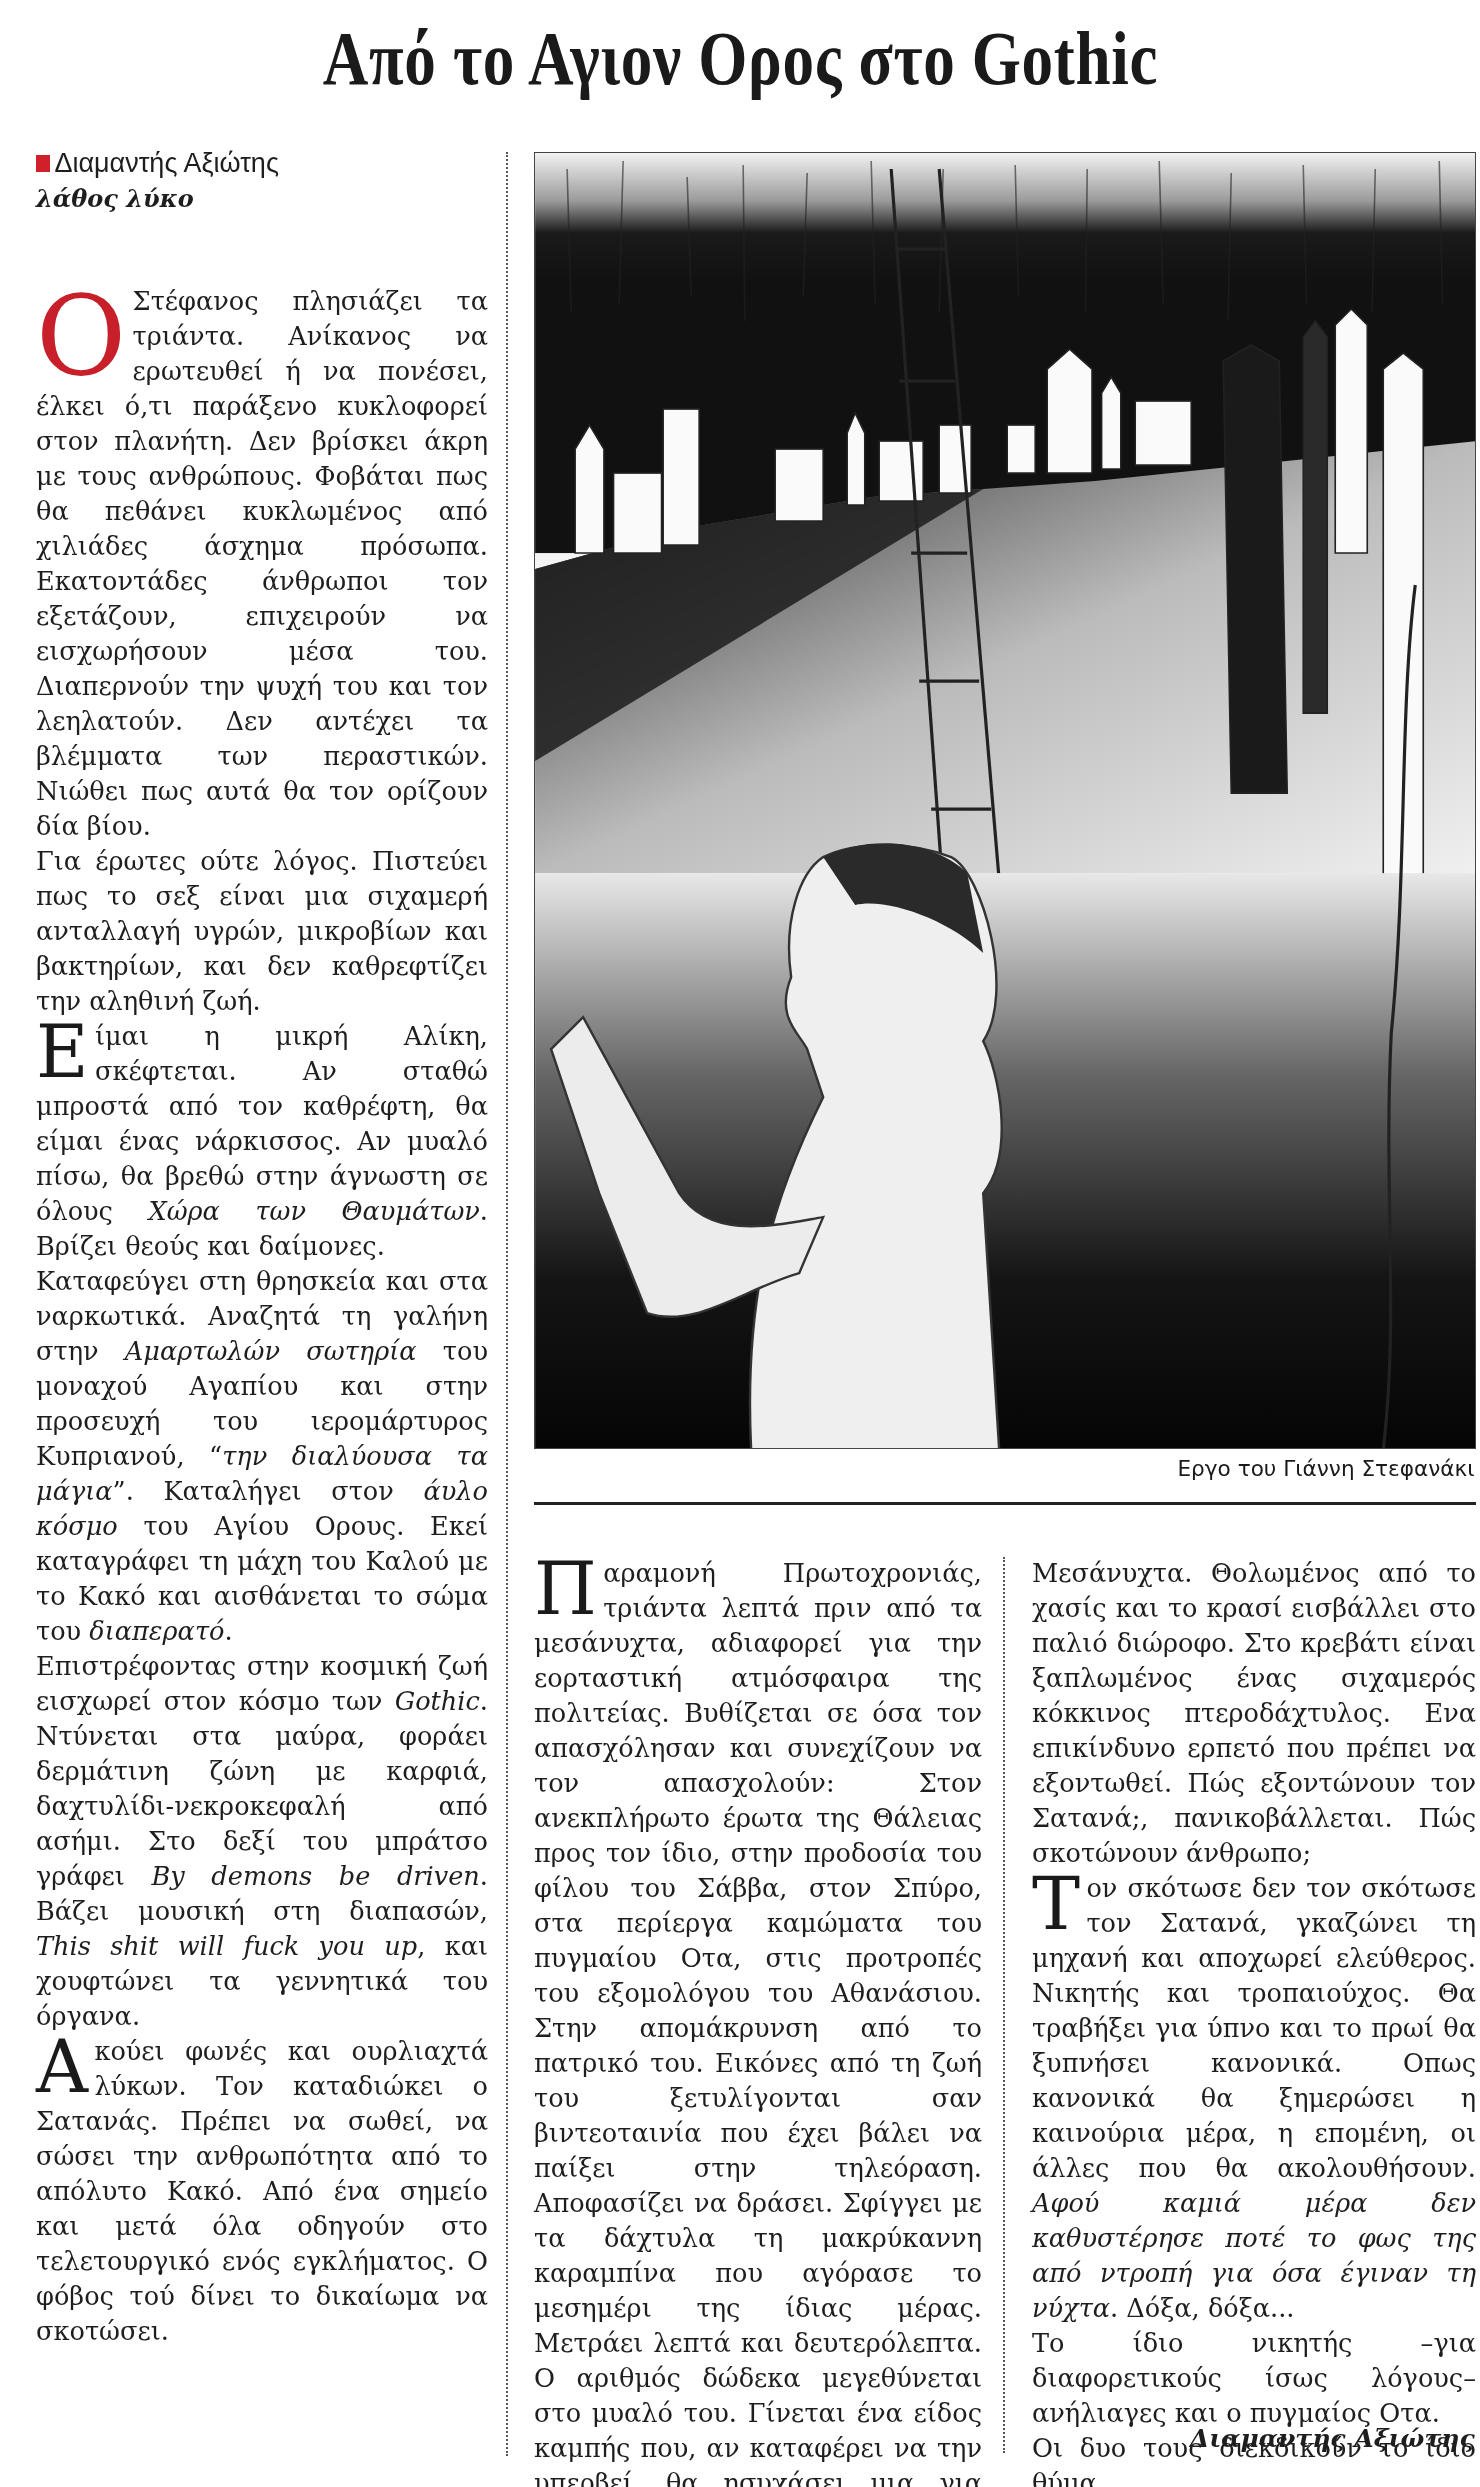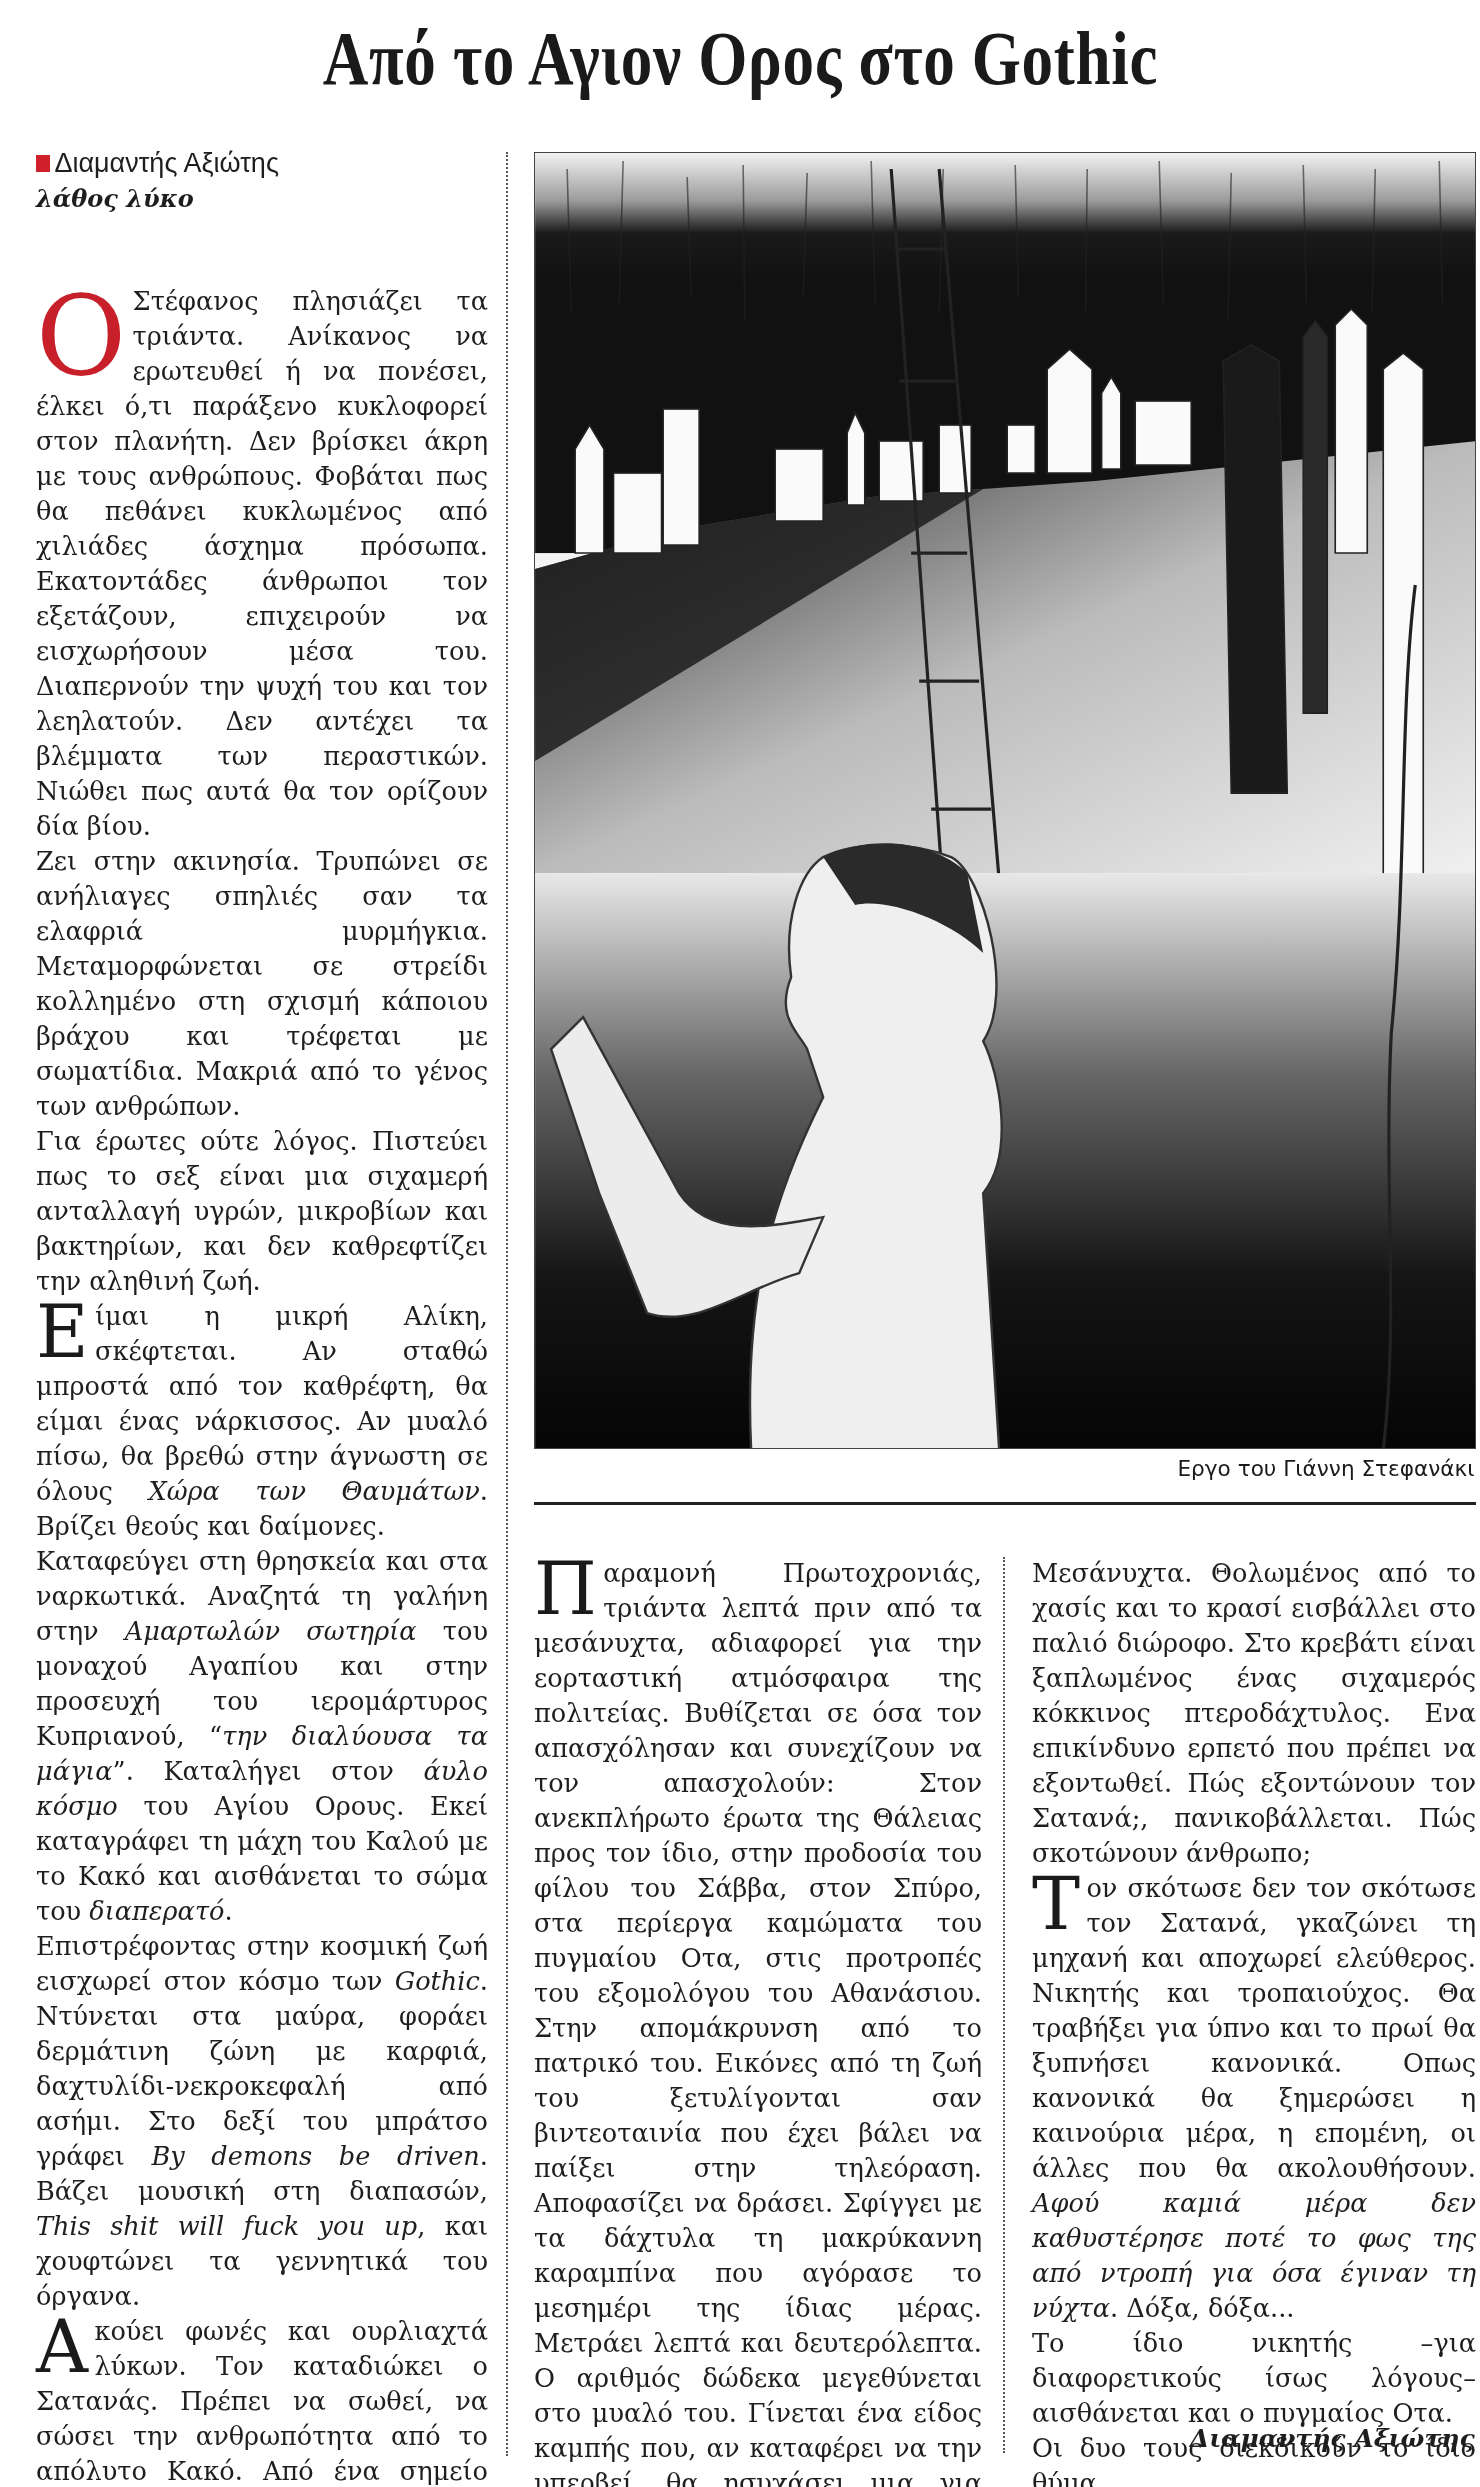--- a/index.html
+++ b/index.html
@@ -41,21 +41,20 @@
     <span>Διαμαντής Αξιώτης</span>
   </div>
   <div class="book">λάθος λύκο</div>
 </div>
 
 <div class="vdiv v1"></div>
 <div class="vdiv v2"></div>
 
 <div class="col col-left">
     <p><span class="drop big">Ο</span><span>Στέφανος πλησιάζει τα τριάντα. Ανίκανος να ερωτευθεί ή να πονέσει, έλκει ό,τι παράξενο κυκλοφορεί στον πλανήτη. Δεν βρίσκει άκρη με τους ανθρώπους. Φοβάται πως θα πεθάνει κυκλωμένος από χιλιάδες άσχημα πρόσωπα. Εκατοντάδες άνθρωποι τον εξετάζουν, επιχειρούν να εισχωρήσουν μέσα του. Διαπερνούν την ψυχή του και τον λεηλατούν. Δεν αντέχει τα βλέμματα των περαστικών. Νιώθει πως αυτά θα τον ορίζουν δία βίου.</span></p>
-    <p><span>Ζει στην ακινησία. Τρυπώνει σε ανήλιαγες σπηλιές σαν τα ελαφριά μυρμήγκια. Μεταμορφώνεται σε στρείδι κολλημένο στη σχισμή κάποιου βράχου και τρέφεται με σωματίδια. Μακριά από το γένος των ανθρώπων.</span></p>
     <p><span>Για έρωτες ούτε λόγος. Πιστεύει πως το σεξ είναι μια σιχαμερή ανταλλαγή υγρών, μικροβίων και βακτηρίων, και δεν καθρεφτίζει την αληθινή ζωή.</span></p>
     <p><span class="drop small">Ε</span><span>ίμαι η μικρή Αλίκη, σκέφτεται. Αν σταθώ μπροστά από τον καθρέφτη, θα είμαι ένας νάρκισσος. Αν μυαλό πίσω, θα βρεθώ στην άγνωστη σε όλους </span><span class="it">Χώρα των Θαυμάτων</span><span>. Βρίζει θεούς και δαίμονες.</span></p>
     <p><span>Καταφεύγει στη θρησκεία και στα ναρκωτικά. Αναζητά τη γαλήνη στην </span><span class="it">Αμαρτωλών σωτηρία</span><span> του μοναχού Αγαπίου και στην προσευχή του ιερομάρτυρος Κυπριανού, “</span><span class="it">την διαλύουσα τα μάγια</span><span>”. Καταλήγει στον </span><span class="it">άυλο κόσμο</span><span> του Αγίου Ορους. Εκεί καταγράφει τη μάχη του Καλού με το Κακό και αισθάνεται το σώμα του </span><span class="it">διαπερατό</span><span>.</span></p>
     <p><span>Επιστρέφοντας στην κοσμική ζωή εισχωρεί στον κόσμο των </span><span class="it">Gothic</span><span>. Ντύνεται στα μαύρα, φοράει δερμάτινη ζώνη με καρφιά, δαχτυλίδι-νεκροκεφαλή από ασήμι. Στο δεξί του μπράτσο γράφει </span><span class="it">By demons be driven</span><span>. Βάζει μουσική στη διαπασών, </span><span class="it">This shit will fuck you up</span><span>, και χουφτώνει τα γεννητικά του όργανα.</span></p>
     <p><span class="drop small">Α</span><span>κούει φωνές και ουρλιαχτά λύκων. Τον καταδιώκει ο Σατανάς. Πρέπει να σωθεί, να σώσει την ανθρωπότητα από το απόλυτο Κακό. Από ένα σημείο και μετά όλα οδηγούν στο τελετουργικό ενός εγκλήματος. Ο φόβος τού δίνει το δικαίωμα να σκοτώσει.</span></p>
   </div>
 
 <div class="illus">
   <svg width="942" height="1297" viewBox="0 0 1177 1621">
     <defs>
@@ -136,18 +135,18 @@
 </div>
 <div class="caption">Εργο του Γιάννη Στεφανάκι</div>
 <div class="hrule"></div>
 
 <div class="col col-mid">
     <p><span class="drop small">Π</span><span>αραμονή Πρωτοχρονιάς, τριάντα λεπτά πριν από τα μεσάνυχτα, αδιαφορεί για την εορταστική ατμόσφαιρα της πολιτείας. Βυθίζεται σε όσα τον απασχόλησαν και συνεχίζουν να τον απασχολούν: Στον ανεκπλήρωτο έρωτα της Θάλειας προς τον ίδιο, στην προδοσία του φίλου του Σάββα, στον Σπύρο, στα περίεργα καμώματα του πυγμαίου Οτα, στις προτροπές του εξομολόγου του Αθανάσιου. Στην απομάκρυνση από το πατρικό του. Εικόνες από τη ζωή του ξετυλίγονται σαν βιντεοταινία που έχει βάλει να παίξει στην τηλεόραση. Αποφασίζει να δράσει. Σφίγγει με τα δάχτυλα τη μακρύκαννη καραμπίνα που αγόρασε το μεσημέρι της ίδιας μέρας. Μετράει λεπτά και δευτερόλεπτα. Ο αριθμός δώδεκα μεγεθύνεται στο μυαλό του. Γίνεται ένα είδος καμπής που, αν καταφέρει να την υπερβεί, θα ησυχάσει μια για πάντα.</span></p>
   </div>
 <div class="col col-right">
     <p><span>Μεσάνυχτα. Θολωμένος από το χασίς και το κρασί εισβάλλει στο παλιό διώροφο. Στο κρεβάτι είναι ξαπλωμένος ένας σιχαμερός κόκκινος πτεροδάχτυλος. Ενα επικίνδυνο ερπετό που πρέπει να εξοντωθεί. Πώς εξοντώνουν τον Σατανά;, πανικοβάλλεται. Πώς σκοτώνουν άνθρωπο;</span></p>
     <p><span class="drop small">Τ</span><span>ον σκότωσε δεν τον σκότωσε τον Σατανά, γκαζώνει τη μηχανή και αποχωρεί ελεύθερος. Νικητής και τροπαιούχος. Θα τραβήξει για ύπνο και το πρωί θα ξυπνήσει κανονικά. Οπως κανονικά θα ξημερώσει η καινούρια μέρα, η επομένη, οι άλλες που θα ακολουθήσουν. </span><span class="it">Αφού καμιά μέρα δεν καθυστέρησε ποτέ το φως της από ντροπή για όσα έγιναν τη νύχτα</span><span>. Δόξα, δόξα...</span></p>
-    <p><span>Το ίδιο νικητής –για διαφορετικούς ίσως λόγους– αισθάνεται και ο πυγμαίος Οτα.</span></p>
+    <p><span>Το ίδιο νικητής –για διαφορετικούς ίσως λόγους– ανήλιαγες και ο πυγμαίος Οτα.</span></p>
     <p><span>Οι δυο τους διεκδικούν το ίδιο θύμα.</span></p>
   </div>
 
 <div class="signature">Διαμαντής Αξιώτης</div>
 
 
 </body></html>

